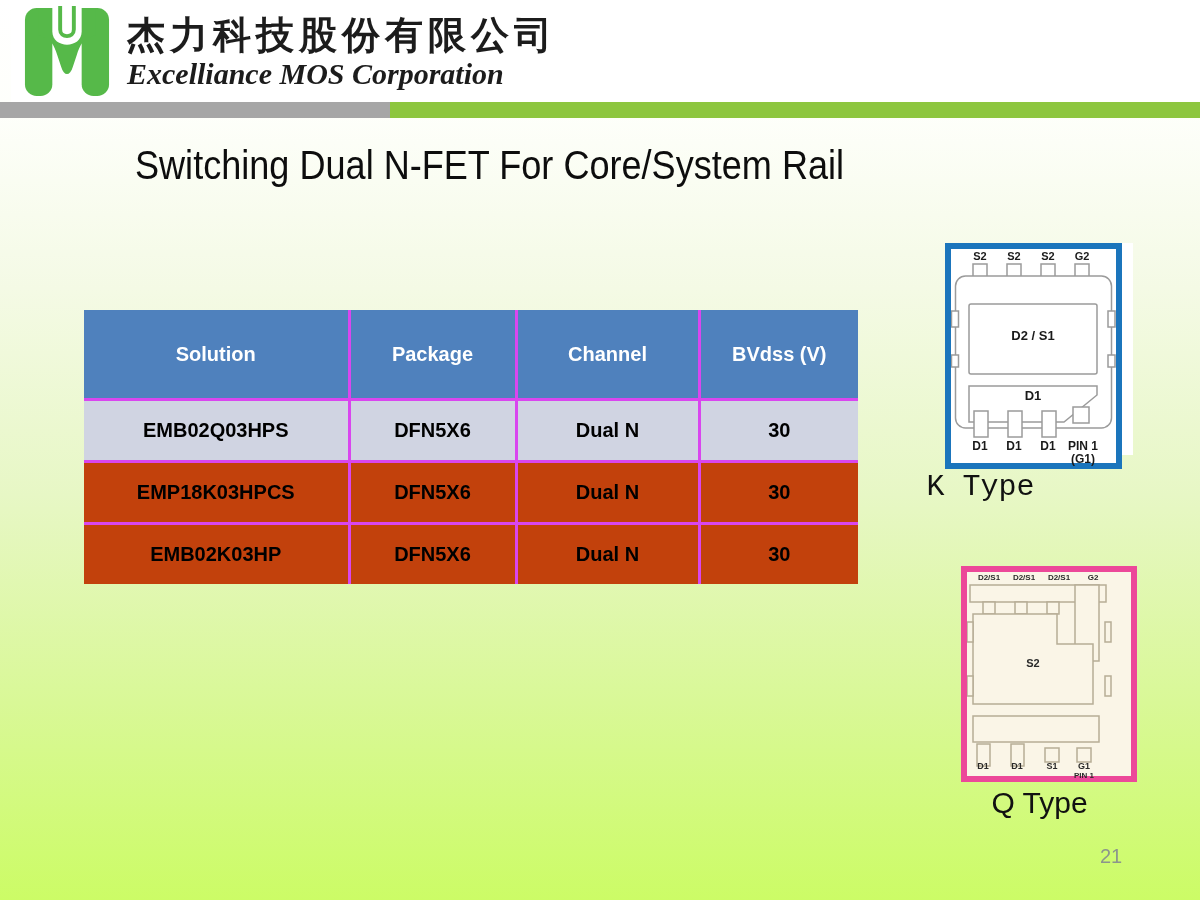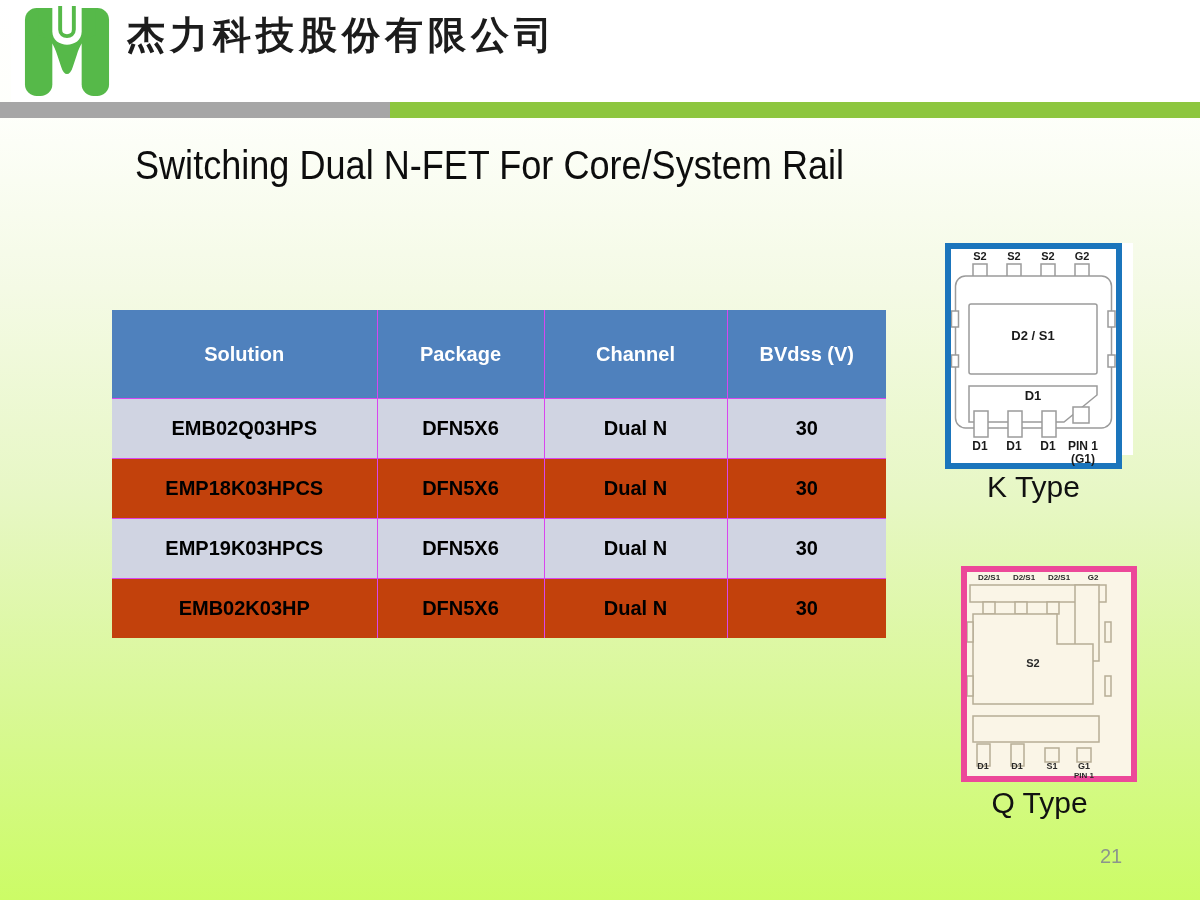--- a/index.html
+++ b/index.html
@@ -20,22 +20,22 @@
     font-size:30px;font-weight:bold;font-style:italic;color:#1c1c1c;white-space:nowrap;
   }
   .bar-gray{position:absolute;left:0;top:102px;width:390px;height:16px;background:#a6a6a6;}
   .bar-green{position:absolute;left:390px;top:102px;width:810px;height:16px;background:#8dc63f;}
   
   .slide-title{
     position:absolute;left:135px;top:142px;font-size:41px;color:#0d0d0d;
     white-space:nowrap;transform:scaleX(0.88);transform-origin:left center;
   }
   
-  .product-table{position:absolute;left:84px;top:310px;border-collapse:collapse;table-layout:fixed;width:774px;margin-left:28px;}
-  .product-table th,.product-table td{border:1px solid #d946ef;text-align:center;vertical-align:middle;padding:0;}
+  .product-table{position:absolute;left:84px;top:310px;border-collapse:collapse;table-layout:fixed;width:774px;}
+  .product-table th,.product-table td{border:3px solid #d946ef;text-align:center;vertical-align:middle;padding:0;}
   .product-table th{background:#4f81bd;color:#ffffff;height:88px;font-size:20px;font-weight:bold;}
   .product-table td{height:59px;font-size:20px;font-weight:bold;color:#000000;}
   .product-table th:first-child,.product-table td:first-child{border-left:none;}
   .product-table th:last-child,.product-table td:last-child{border-right:none;}
   .product-table thead th{border-top:none;}
   .product-table tbody tr:last-child td{border-bottom:none;}
   tr.row-dark td{background:#d0d4e2;}
   tr.row-light td{background:#c2410c;}
   
   .k-figure{position:absolute;left:945px;top:243px;width:190px;height:226px;}
@@ -53,37 +53,38 @@
   .q-figure{position:absolute;left:961px;top:566px;width:157px;height:216px;}
   .q-box{position:absolute;left:0;top:0;width:176px;height:216px;box-sizing:border-box;
          border:6px solid #ec4899;background:#faf5e7;}
   .q-box svg{position:absolute;left:0;top:0;}
   .ql{position:absolute;font-weight:bold;color:#2a2a2a;text-align:center;line-height:1;}
   .ql-top{top:2px;width:36px;font-size:8px;}
   .ql-s2{top:86px;left:16px;width:100px;font-size:11px;}
   .ql-bot{top:190px;width:30px;font-size:9px;}
   .ql-pin1{top:200px;left:95px;width:44px;font-size:8px;}
   .type-label{position:absolute;font-size:30px;color:#111111;text-align:center;white-space:nowrap;}
-  .k-type-label{left:945px;top:470px;width:177px;}
+  .k-type-label{left:892px;top:470px;width:177px;font-family:Liberation Mono, monospace;}
   .q-type-label{left:961px;top:786px;width:157px;}
   
   .page-number{position:absolute;left:1100px;top:845px;font-size:20px;color:#8c968c;}
 </style>
 </head>
 <body>
 
 <div class="top-banner">
   <svg class="logo" viewBox="0 0 90 94">
     <rect x="2" y="2" width="28" height="90" rx="12" fill="#56b949"></rect>
     <rect x="60" y="2" width="28" height="90" rx="12" fill="#56b949"></rect>
     <path d="M16 2 H74 V30 C62 32 58 40 55 50 L51 62 C48 72 42 72 39 62 L35 50 C32 40 28 32 16 30 Z" fill="#56b949"></path>
     <path d="M30 0 H60 V26 C60 44 30 44 30 26 Z" fill="#ffffff"></path>
     <path d="M38 0 V24 C38 33 52 33 52 24 V0" fill="none" stroke="#56b949" stroke-width="4"></path>
   </svg>
   <div class="company-cn">杰力科技股份有限公司</div>
+  <div class="company-en">Excelliance MOS Corporation</div>
 </div>
 <div class="bar-gray"></div>
 <div class="bar-green"></div>
 
 <div class="slide-title">Switching Dual N-FET For Core/System Rail</div>
 
 <table class="product-table">
   <colgroup>
       <col style="width:265px">
       <col style="width:167px">
@@ -100,26 +101,20 @@
   </thead>
   <tbody>
     <tr class="row-dark">
       <td>EMB02Q03HPS</td>
       <td>DFN5X6</td>
       <td>Dual N</td>
       <td>30</td>
     </tr>
     <tr class="row-light">
       <td>EMP18K03HPCS</td>
-      <td>DFN5X6</td>
-      <td>Dual N</td>
-      <td>30</td>
-    </tr>
-    <tr class="row-dark">
-      <td>EMP19K03HPCS</td>
       <td>DFN5X6</td>
       <td>Dual N</td>
       <td>30</td>
     </tr>
     <tr class="row-light">
       <td>EMB02K03HP</td>
       <td>DFN5X6</td>
       <td>Dual N</td>
       <td>30</td>
     </tr>

